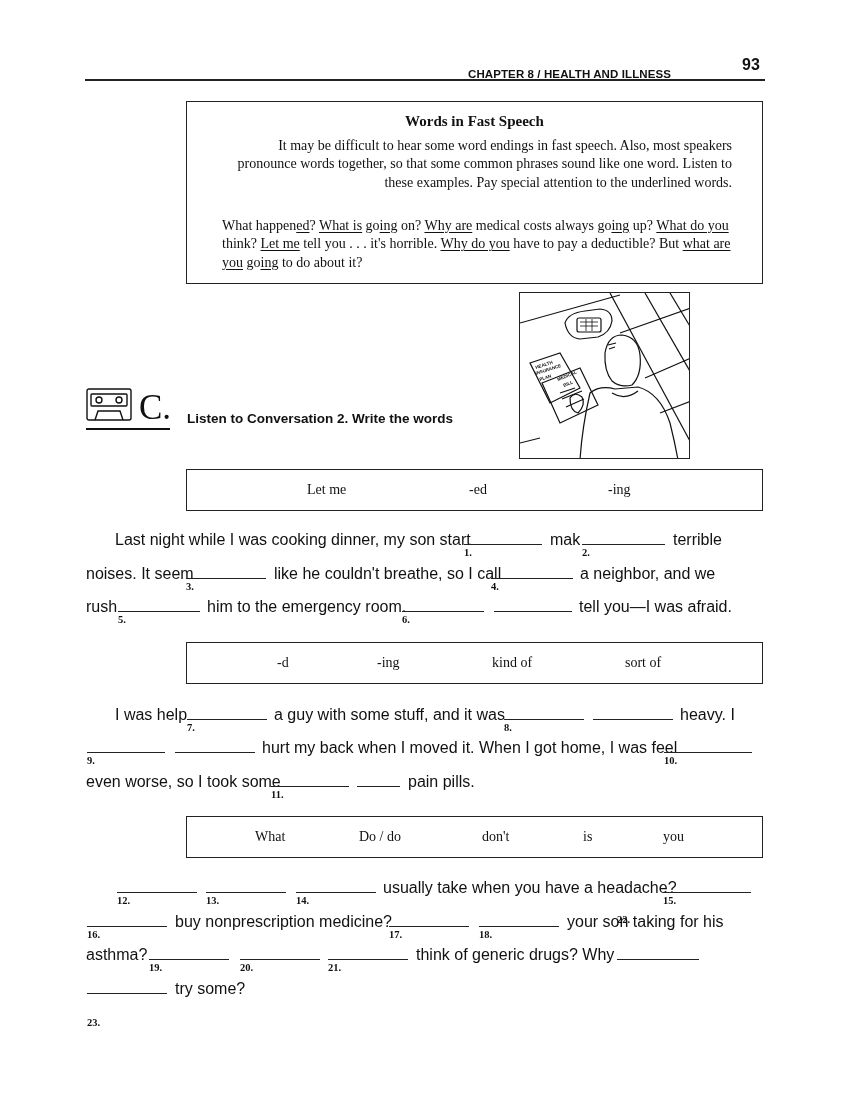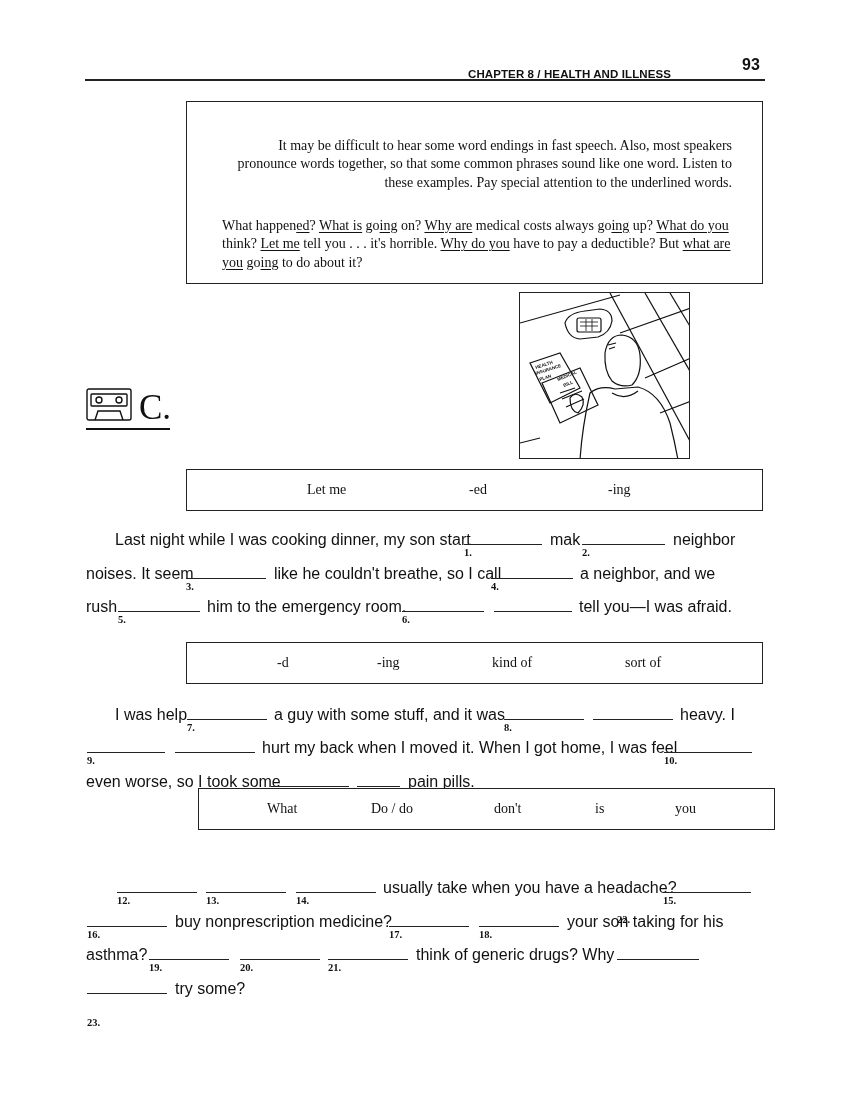--- a/index.html
+++ b/index.html
@@ -20,35 +20,36 @@
   .illustration { left:519px; top:292px; width:171px; height:167px; border:1.5px solid #222; box-sizing:border-box; overflow:hidden; background:#fff; }
 
   .cassette { left:86px; top:388px; width:46px; height:34px; }
   .section-letter { left:139px; top:390px; font-family:"Liberation Serif",serif; font-size:35px; line-height:36px; }
   .section-rule { left:86px; top:428px; width:84px; height:2px; background:#111; }
   .instructions { left:187px; top:410px; font-family:"Liberation Sans",sans-serif; font-weight:bold; font-size:13.5px; line-height:17.5px; }
 
   .wordbox { left:186px; height:42px; width:577px; }
   .wb1 { top:469px; }
   .wb2 { top:642px; }
-  .wb3 { top:788px;margin-left:12px; }
+  .wb3 { top:816px; }
   .word { position:absolute; top:12px; font-family:"Liberation Serif",serif; font-size:14px; }
 
   .line { position:absolute; font-family:Liberation Sans, sans-serif; font-size:16px; white-space:nowrap; }
   .blank { position:absolute; height:1px; background:#222; }
   .num { position:absolute; font-family:"Liberation Serif",serif; font-size:10.5px; font-weight:bold; }
 </style>
 </head>
 <body>
 
 <div class="abs header-title">CHAPTER 8 / HEALTH AND ILLNESS</div>
 <div class="abs page-num">93</div>
 <div class="abs header-rule"></div>
 
 <div class="box speech-box">
+  <div class="speech-title">Words in Fast Speech</div>
   <div class="speech-p speech-p1">It may be difficult to hear some word endings in fast speech. Also, most speakers pronounce words together, so that some common phrases sound like one word. Listen to these examples. Pay special attention to the underlined words.</div>
   <div class="speech-p speech-p2" id="examples"><span>What happen</span><span class="u">ed</span><span>? </span><span class="u">What is</span><span> go</span><span class="u">ing</span><span> on? </span><span class="u">Why are</span><span> medical costs always go</span><span class="u">ing</span><span> up? </span><span class="u">What do you</span><span> think? </span><span class="u">Let me</span><span> tell you . . . it's horrible. </span><span class="u">Why do you</span><span> have to pay a deductible? But </span><span class="u">what are you</span><span> go</span><span class="u">ing</span><span> to do about it?</span></div>
 </div>
 
 <div class="abs illustration">
   <svg width="171" height="167" viewBox="0 0 171 167">
     <g fill="none" stroke="#111" stroke-width="1.2">
 
       <line x1="0" y1="30" x2="100" y2="2"></line>
       <line x1="90" y1="0" x2="171" y2="150"></line>
@@ -97,35 +98,36 @@
       <rect x="5" y="6" width="36" height="12" rx="1"></rect>
       <circle cx="13" cy="12" r="3"></circle>
       <circle cx="33" cy="12" r="3"></circle>
       <path d="M9 32 L12 23 L34 23 L37 32"></path>
     </g>
   </svg>
 </div>
 <div class="abs section-letter">C.</div>
 <div class="abs section-rule"></div>
 <div class="abs instructions">
+  <div>Listen to Conversation 2. Write the words</div>
 </div>
 
 <div class="box wordbox wb1">
   <span class="word" style="left:120px">Let me</span>
   <span class="word" style="left:282px">-ed</span>
   <span class="word" style="left:421px">-ing</span>
 </div>
 
 <div class="line" style="left:115px;top:531px">Last night while I was cooking dinner, my son start</div>
 <div class="blank" style="left:464px;top:544px;width:78px"></div>
 <div class="num" style="left:464px;top:547px">1.</div>
 <div class="line" style="left:550px;top:531px">mak</div>
 <div class="blank" style="left:582px;top:544px;width:83px"></div>
 <div class="num" style="left:582px;top:547px">2.</div>
-<div class="line" style="left:673px;top:531px">neighbor</div>
+<div class="line" style="left:673px;top:531px">terrible</div>
 
 <div class="line" style="left:86px;top:565px">noises. It seem</div>
 <div class="blank" style="left:186px;top:578px;width:80px"></div>
 <div class="num" style="left:186px;top:581px">3.</div>
 <div class="line" style="left:274px;top:565px">like he couldn't breathe, so I call</div>
 <div class="blank" style="left:491px;top:578px;width:82px"></div>
 <div class="num" style="left:491px;top:581px">4.</div>
 <div class="line" style="left:580px;top:565px">a neighbor, and we</div>
 
 <div class="line" style="left:86px;top:598px">rush</div>

